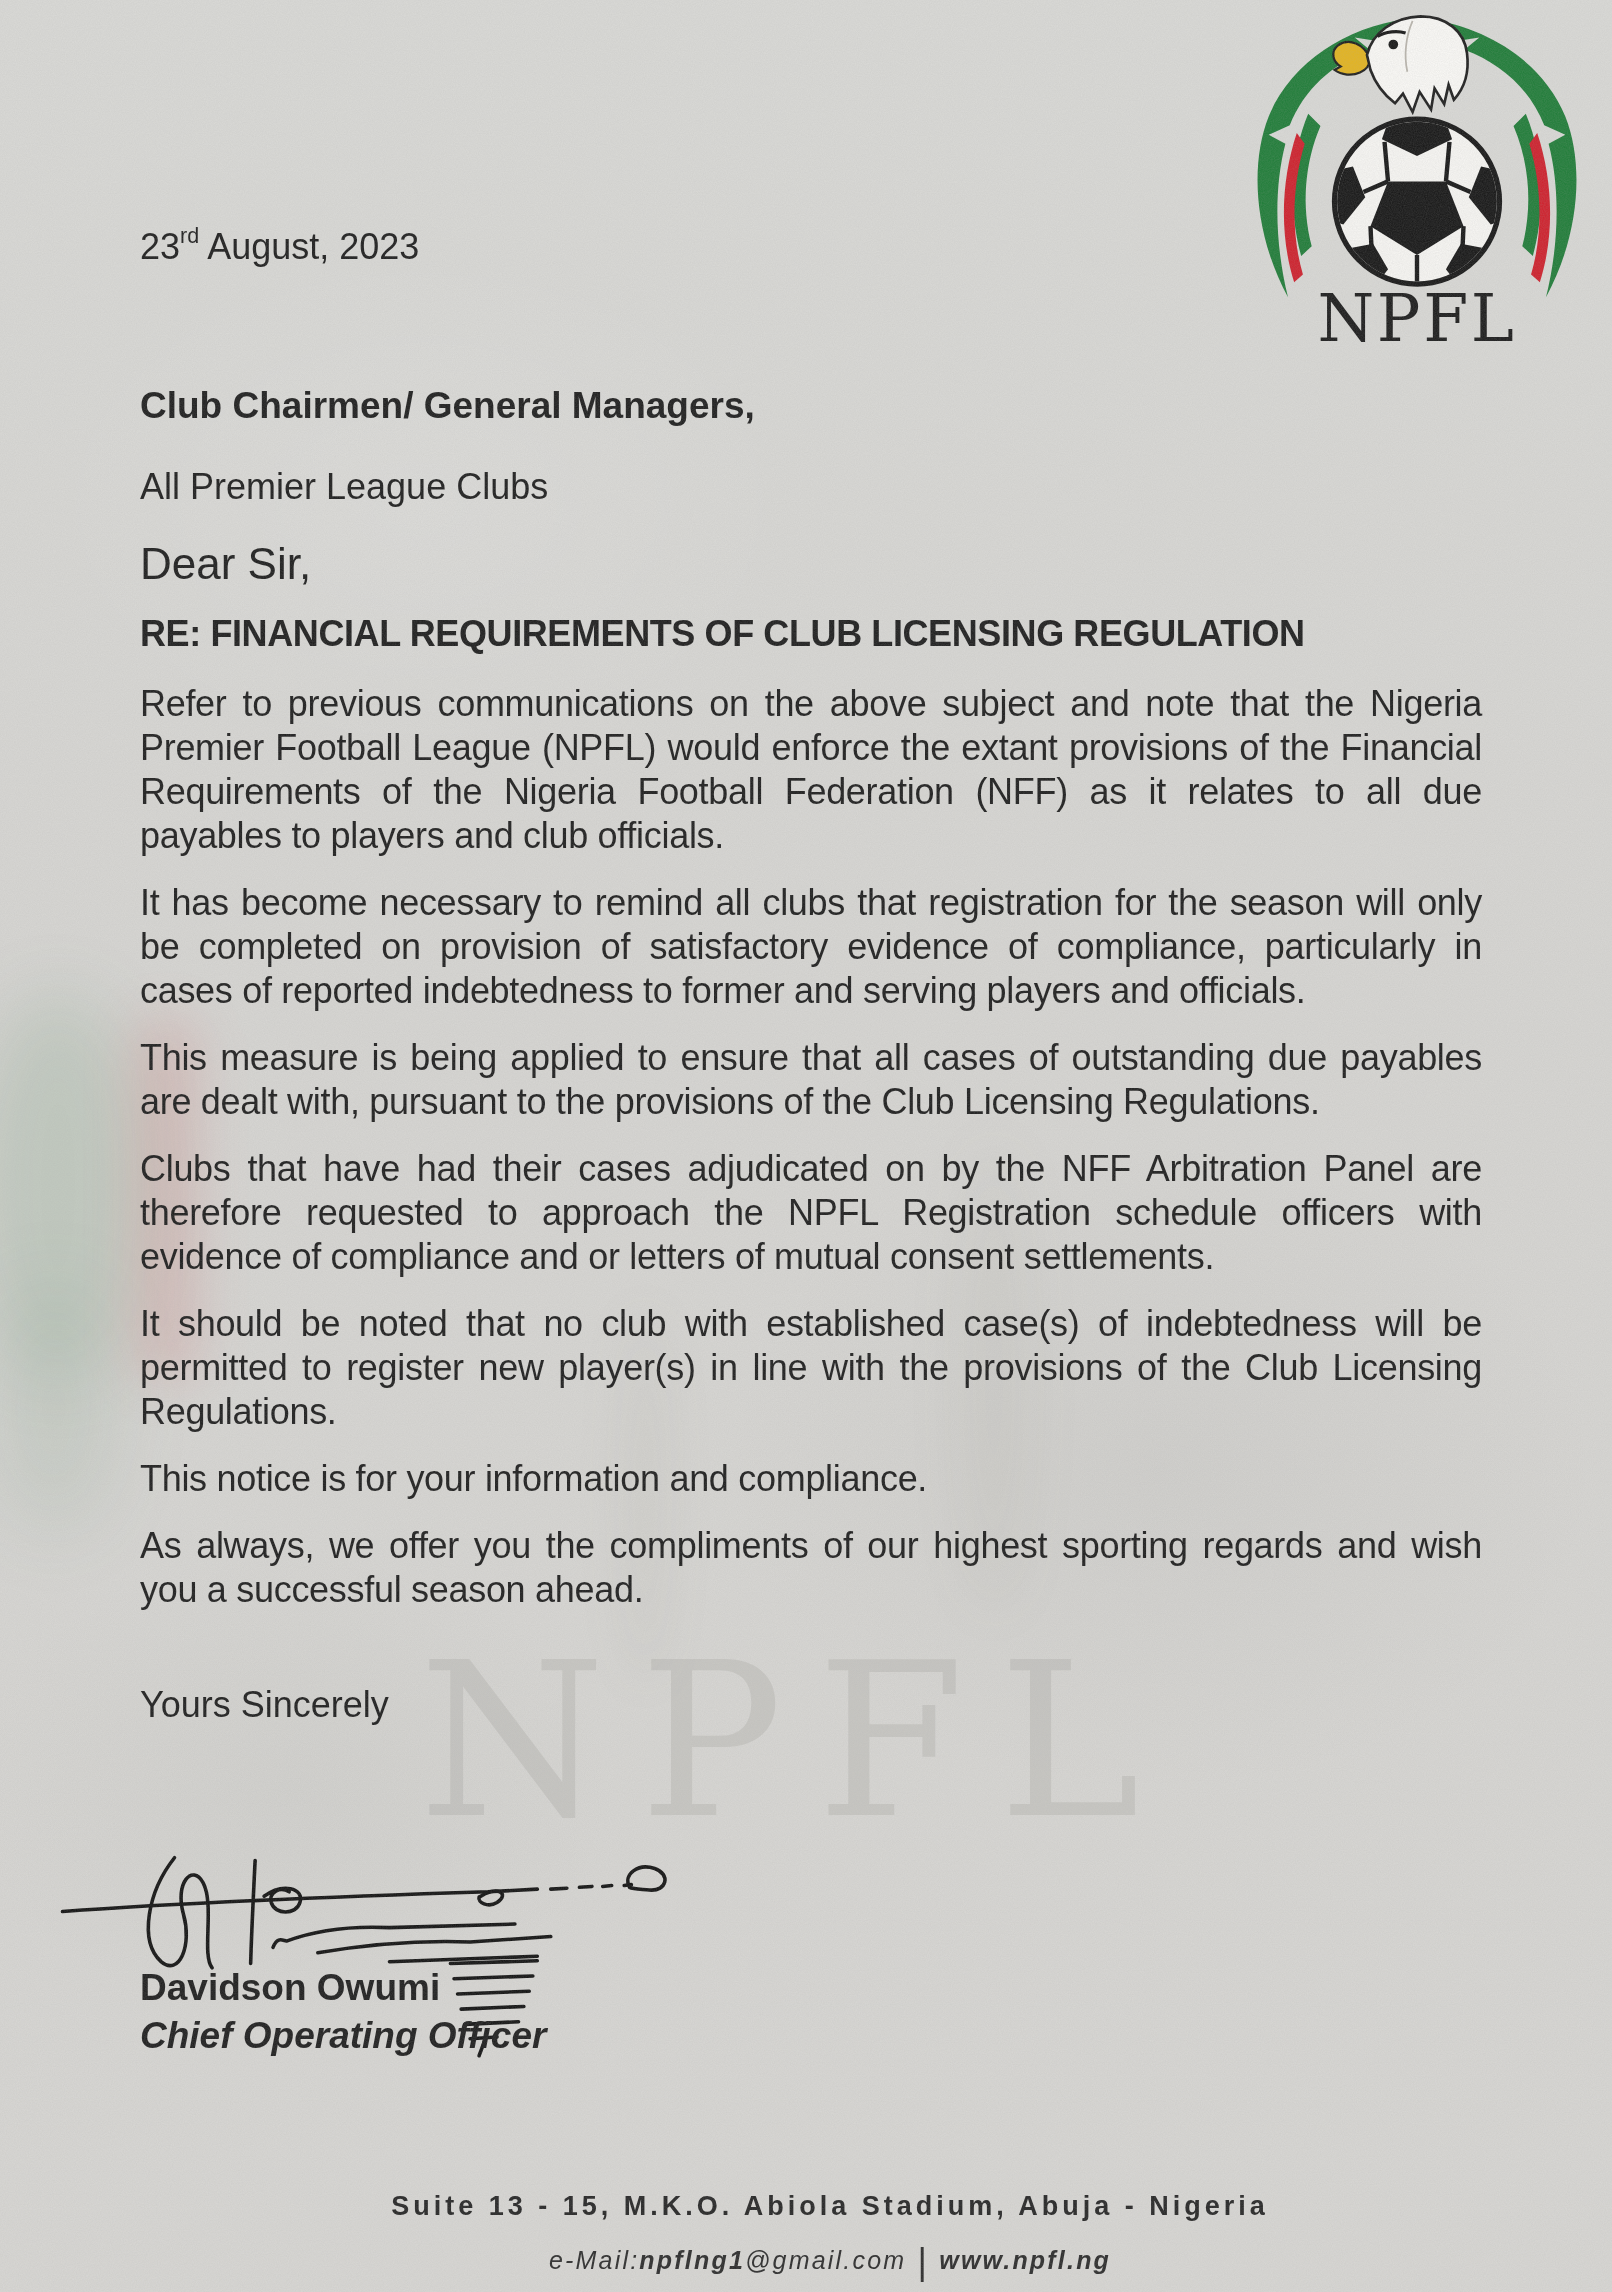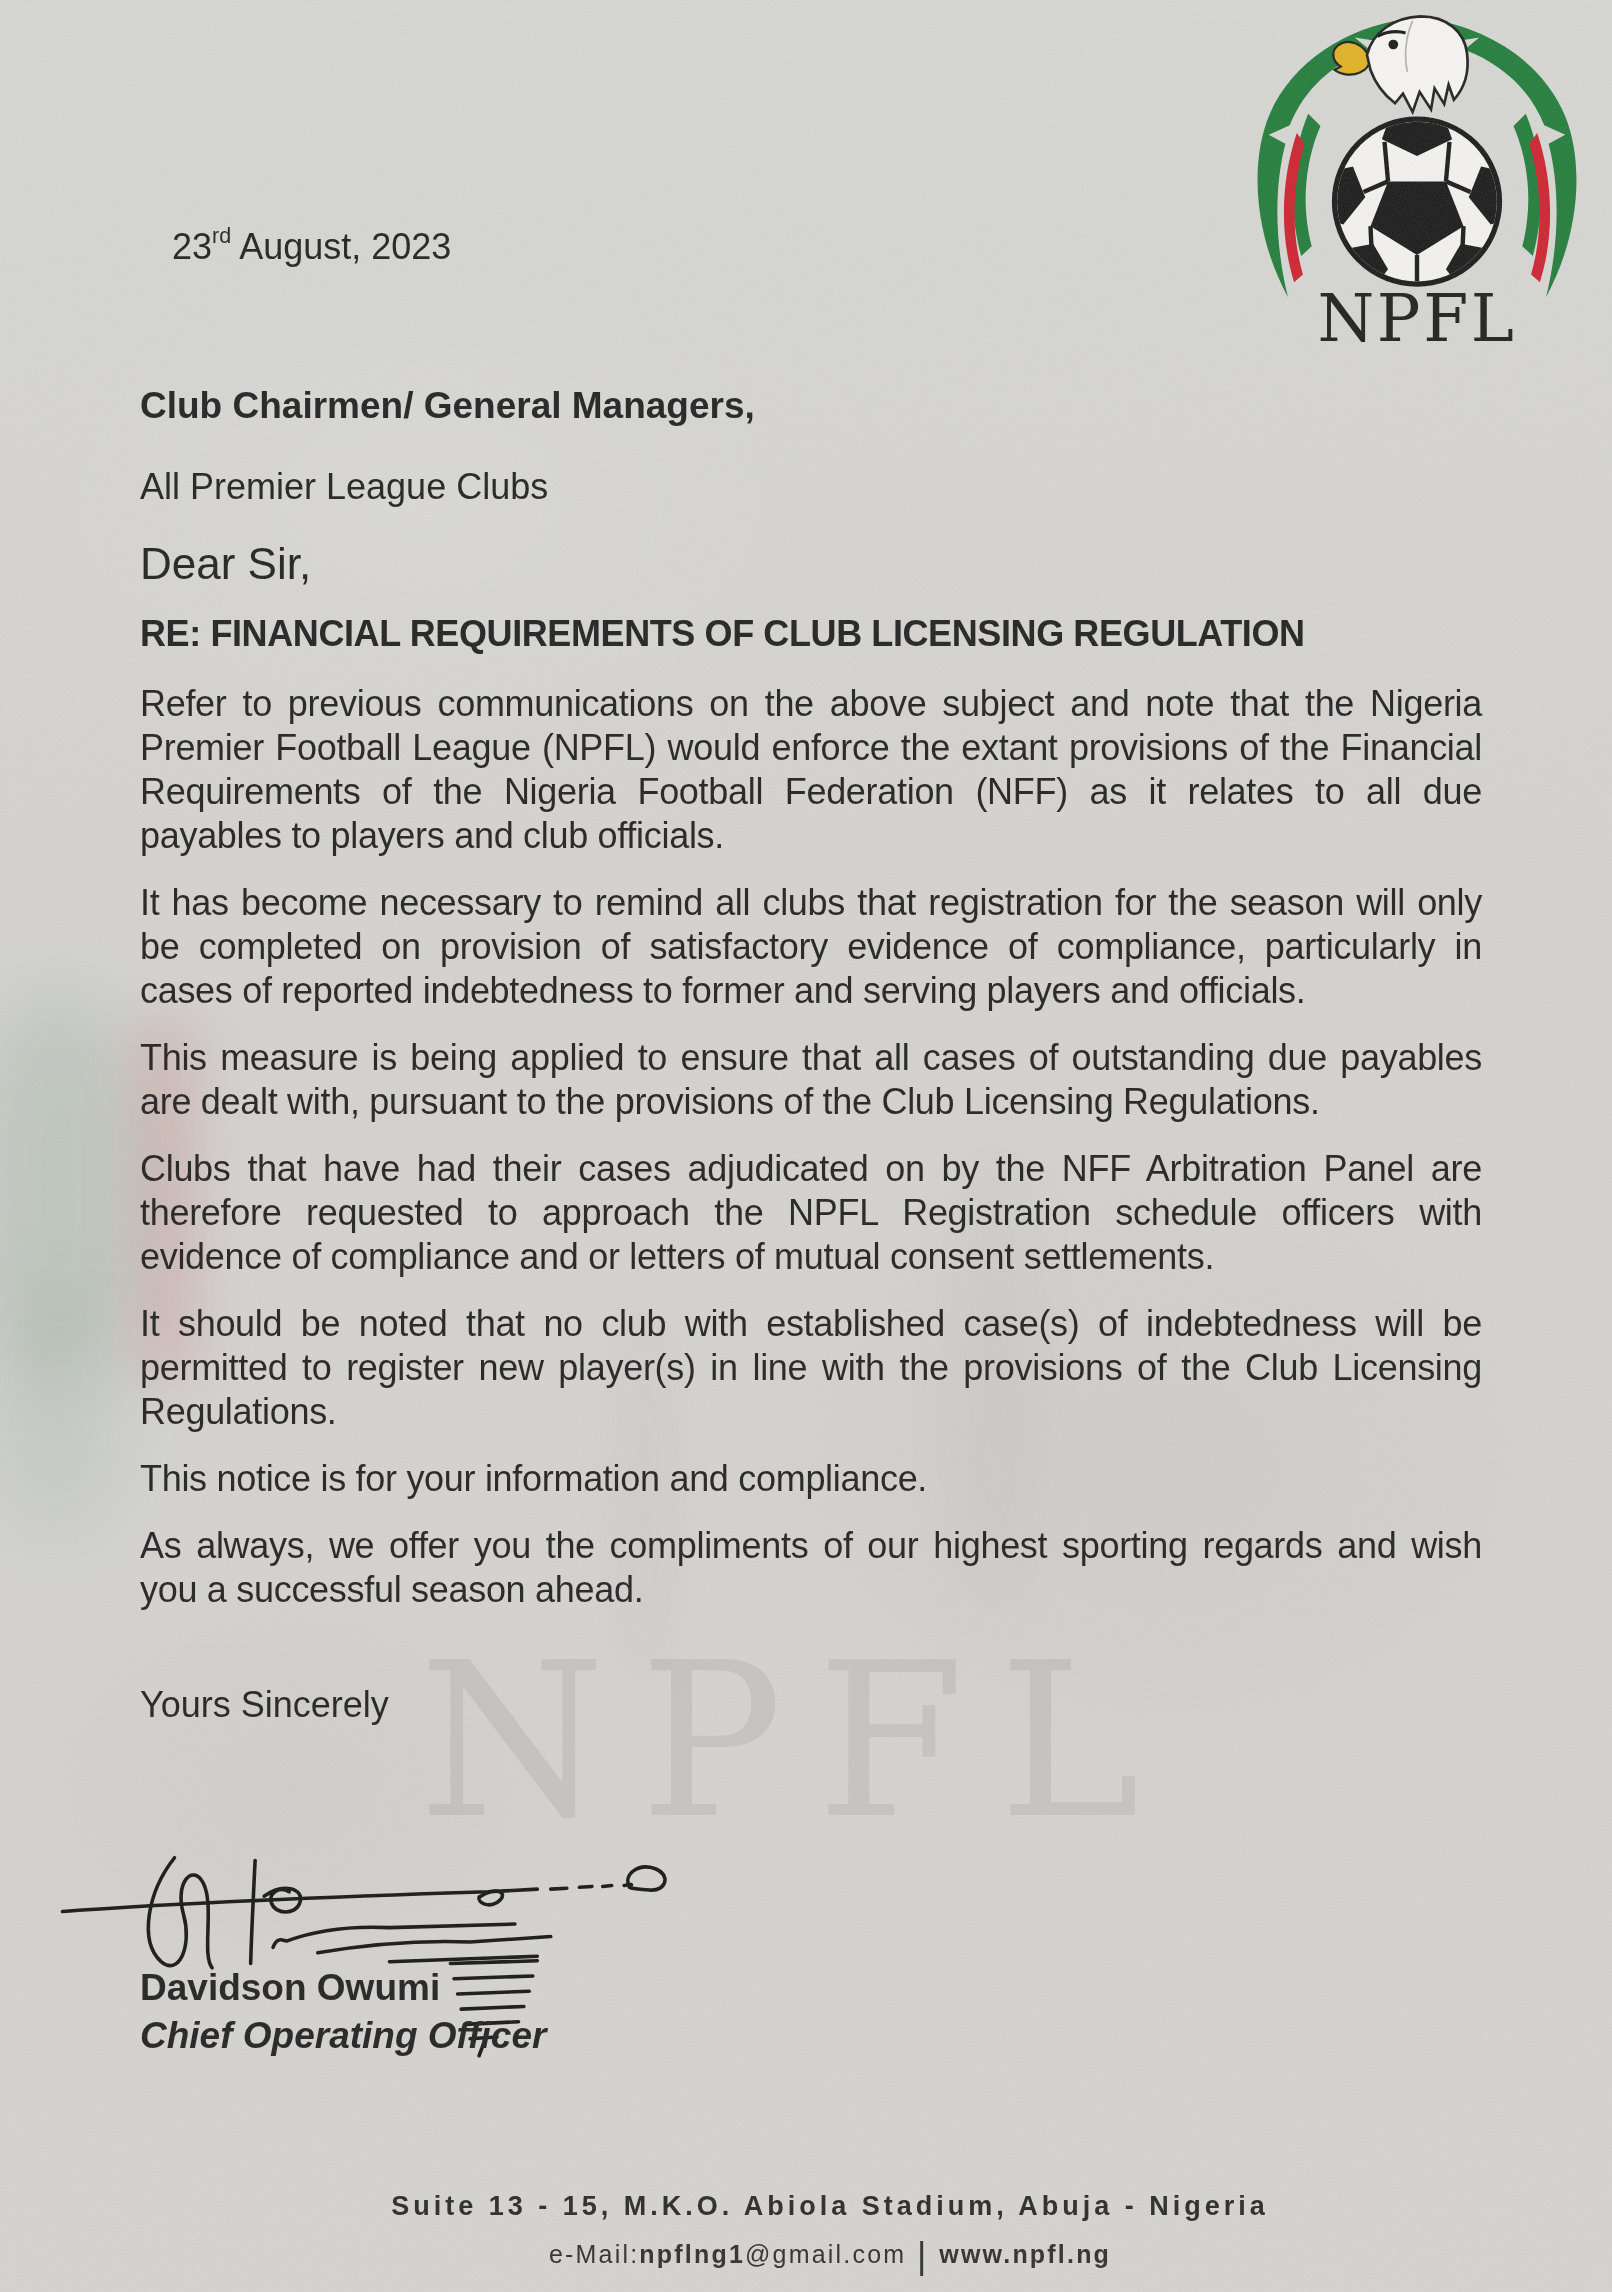--- a/index.html
+++ b/index.html
@@ -26,39 +26,39 @@
   .wm-gray1{left:618px;top:1308px;width:54px;height:376px;background:rgba(90,90,88,0.05);filter:blur(23px);}
   .wm-gray2{left:958px;top:1146px;width:72px;height:466px;background:rgba(90,90,88,0.05);filter:blur(27px);}
   .watermark-text{
     position:absolute;left:419px;top:1635px;
     font-family:"DejaVu Serif",serif;
     font-size:213px;letter-spacing:34px;line-height:1;
     color:rgba(70,70,68,0.11);
     pointer-events:none;white-space:nowrap;
   }
   .content{position:absolute;left:0;top:0;width:100%;height:100%;}
-  .date-line{position:absolute;left:140px;top:224px;font-size:36px;margin-left:32px;}
+  .date-line{position:absolute;left:140px;top:224px;font-size:36px;}
   .date-line sup{font-size:21.5px;vertical-align:16px;}
   .recipient-1{position:absolute;left:140px;top:385px;font-size:37px;font-weight:bold;}
   .recipient-2{position:absolute;left:140px;top:466px;font-size:36px;}
   .salutation{position:absolute;left:140px;top:539px;font-size:44px;}
   .subject-line{position:absolute;left:140px;top:613px;font-size:36px;font-weight:bold;letter-spacing:-0.4px;}
   .body-block{position:absolute;left:140px;top:682px;width:1342px;}
   .body-block p{
     margin:0 0 23px 0;
     font-size:36px;line-height:44px;letter-spacing:-0.3px;
     text-align:justify;
   }
   .closing{position:absolute;left:140px;top:1684px;font-size:36px;}
   .signature-svg{position:absolute;left:49px;top:1847px;pointer-events:none;}
   .signatory-name{position:absolute;left:140px;top:1967px;font-size:37px;font-weight:bold;}
   .signatory-title{position:absolute;left:140px;top:2015px;font-size:37px;font-weight:bold;font-style:italic;}
   .footer{position:absolute;left:0;right:0;top:2191px;text-align:center;padding-left:47px;}
   .footer-address{font-size:27px;font-weight:bold;letter-spacing:4px;color:#242424;}
-  .footer-contact{margin-top:13px;font-size:25px;letter-spacing:2.2px;color:#2a2a2a;}
+  .footer-contact{margin-top:19px;font-size:25px;letter-spacing:2.2px;color:#2a2a2a;font-style:italic;}
   .footer-contact .lt{font-weight:normal;}
   .footer-contact .bd{font-weight:bold;}
   .footer-contact .sep{display:inline-block;font-size:36px;font-weight:normal;vertical-align:-5.4px;margin:0 10.7px;}
   .logo{position:absolute;left:1229px;top:4.5px;width:376px;height:351px;}
   .noise{position:absolute;inset:0;pointer-events:none;opacity:0.45;}
 </style>
 </head>
 <body>
 
 <div class="page">

